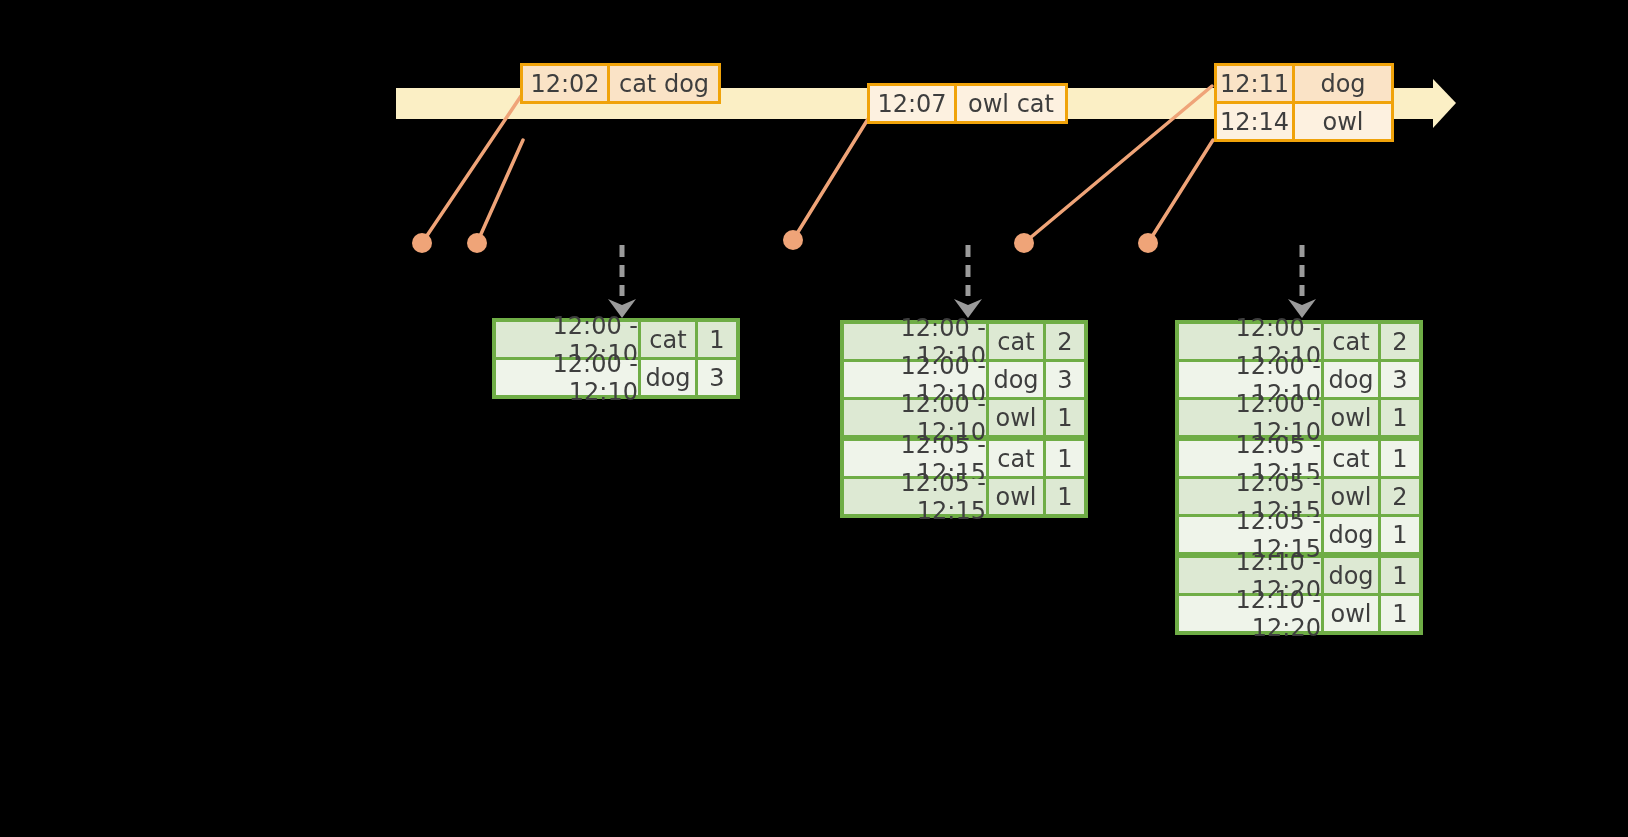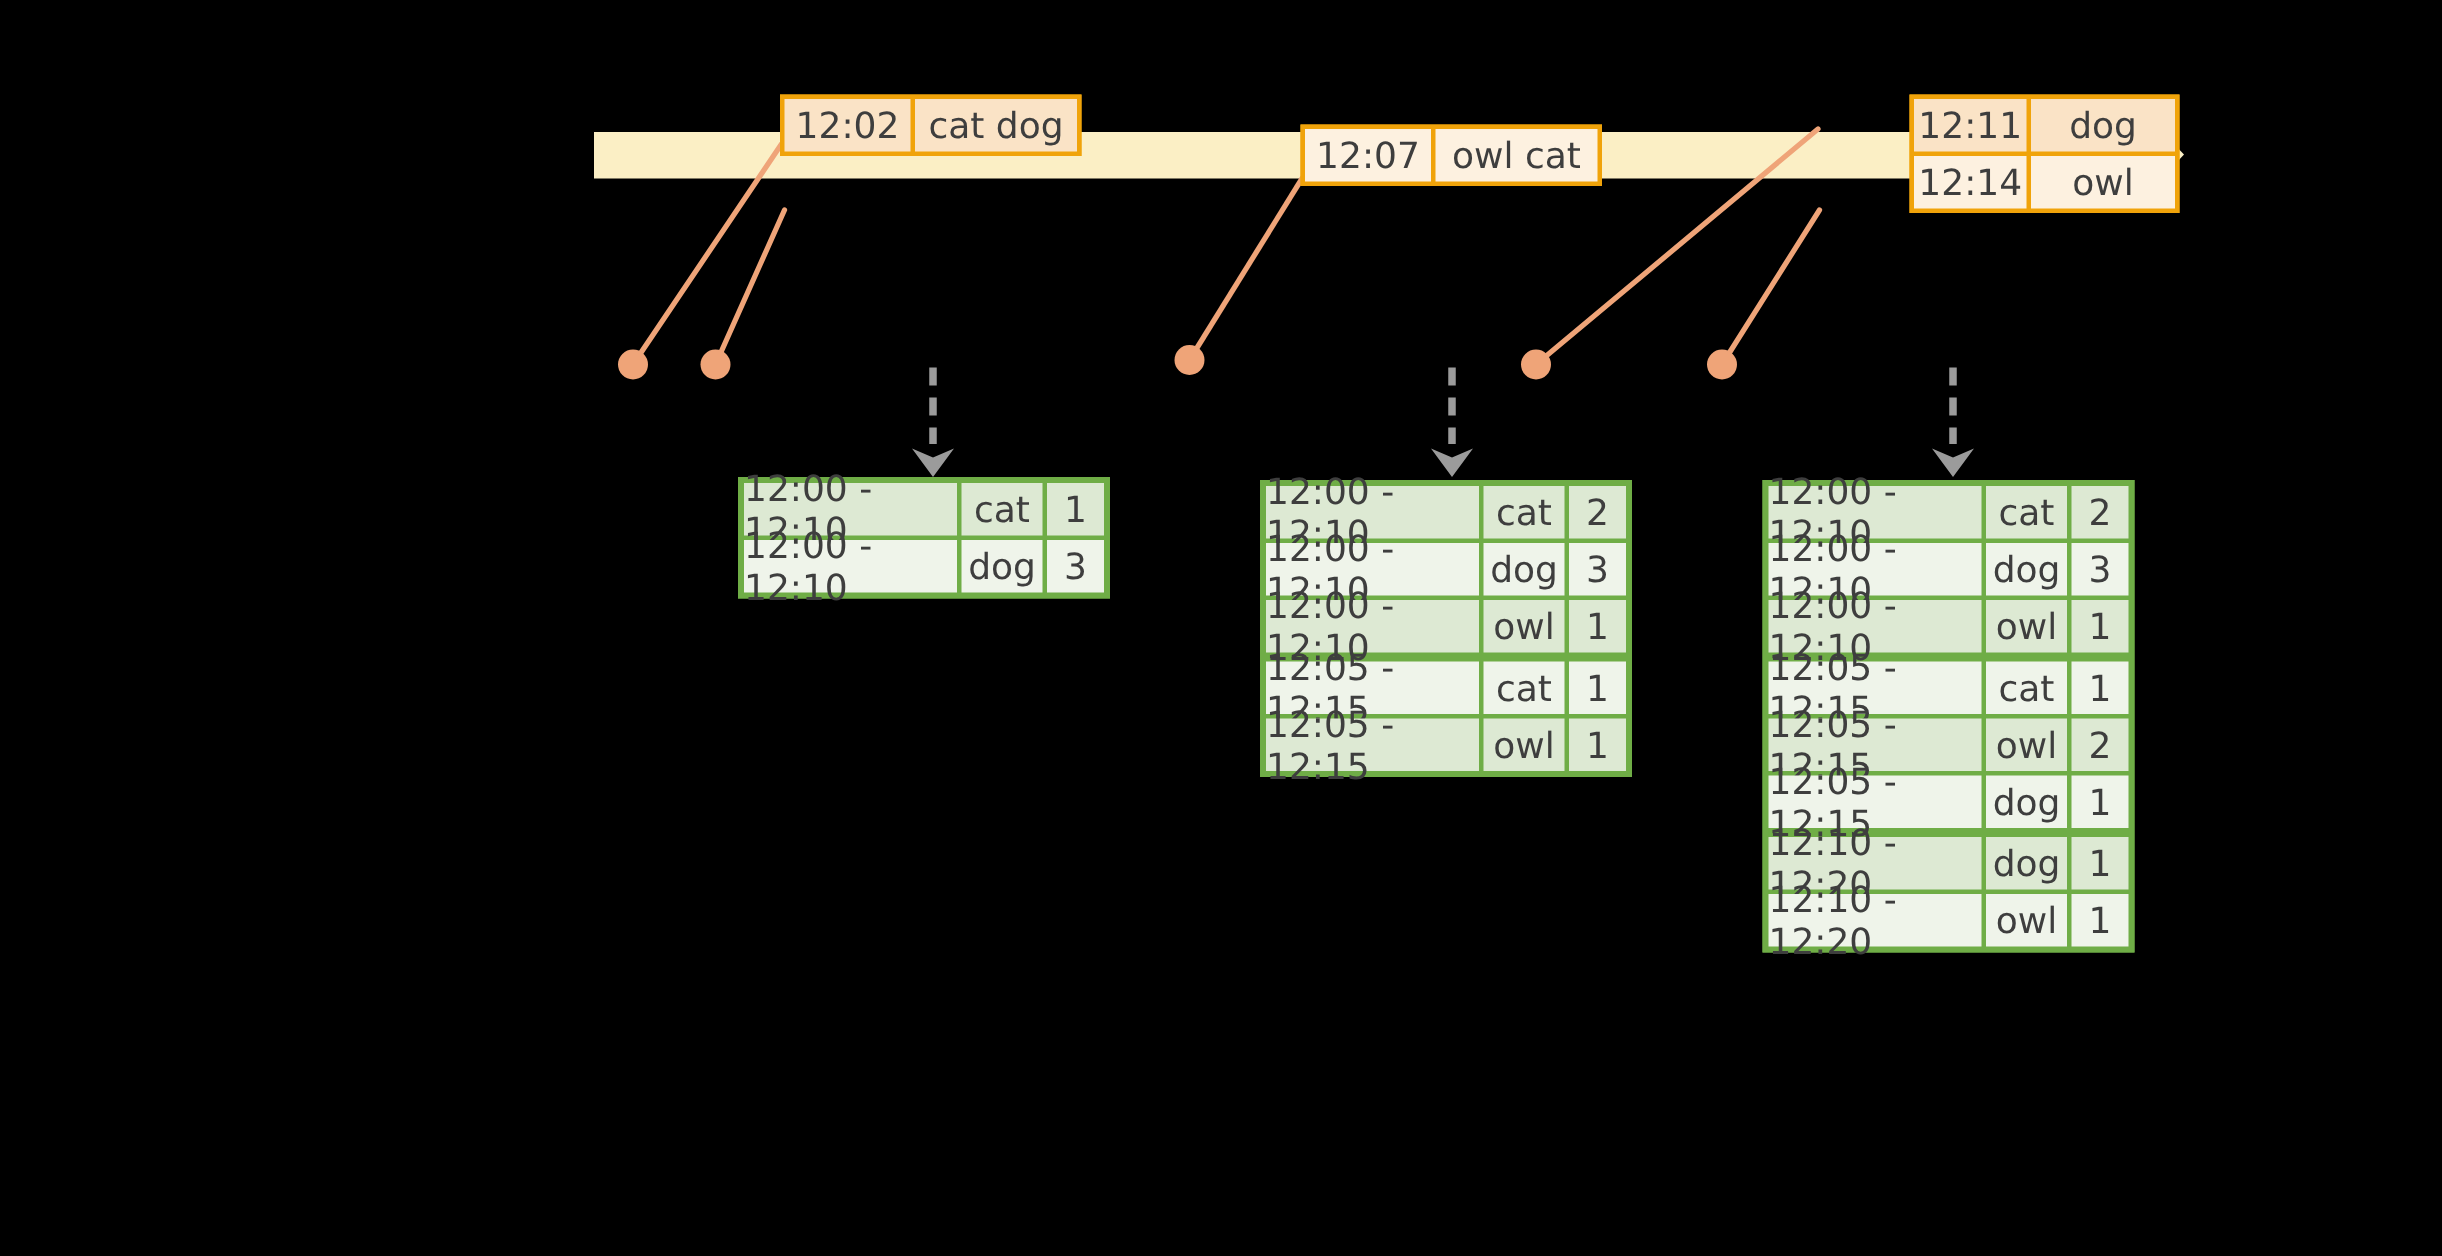--- a/index.html
+++ b/index.html
@@ -1,20 +1,21 @@
 <!DOCTYPE html>
 <html style="--background: #000000; --timeline-fill: #FBEFC5; --event-border: #F0A30A; --event-row-dark: #FAE3C6; --event-row-light: #FDF1E0; --connector: #EFA478; --trigger-arrow: #9B9B9B; --result-border: #6FAD46; --result-row-dark: #DDE9D3; --result-row-light: #EFF4EA; --ink: #3E3E3E;"><head>
 <meta charset="utf-8">
 <style>
   html,body { margin:0; padding:0; background:#000; }
   .stage {
     position:relative; width:1628px; height:835px;
     background:var(--background,#000);
     font-family:"DejaVu Sans", sans-serif;
     overflow:hidden;
+    text-align:right;
   }
   svg.overlay { position:absolute; left:0; top:0; width:1628px; height:837px; }
 
   
   .tl-shaft    { fill:var(--timeline-fill); }
   .tl-head     { fill:var(--timeline-fill); }
   .conn-line   { stroke:var(--connector); stroke-width:3.5; stroke-linecap:round; }
   .event-dot   { fill:var(--connector); }
   .trig-line   { stroke:var(--trigger-arrow); stroke-width:5; stroke-dasharray:12 8; }
   .trig-head   { fill:var(--trigger-arrow); }
@@ -91,21 +92,21 @@
     </div>
     </div>
 
   <div class="etable light-first" style="left:867px; top:83px">
       <div class="row">
       <div class="cell time">12:07</div>
       <div class="cell words">owl cat</div>
     </div>
     </div>
 
-  <div class="etable narrow" style="left:1273px; top:63px">
+  <div class="etable narrow" style="left:1214px; top:63px">
       <div class="row">
       <div class="cell time">12:11</div>
       <div class="cell words">dog</div>
     </div>
       <div class="row">
       <div class="cell time">12:14</div>
       <div class="cell words">owl</div>
     </div>
     </div>
 

